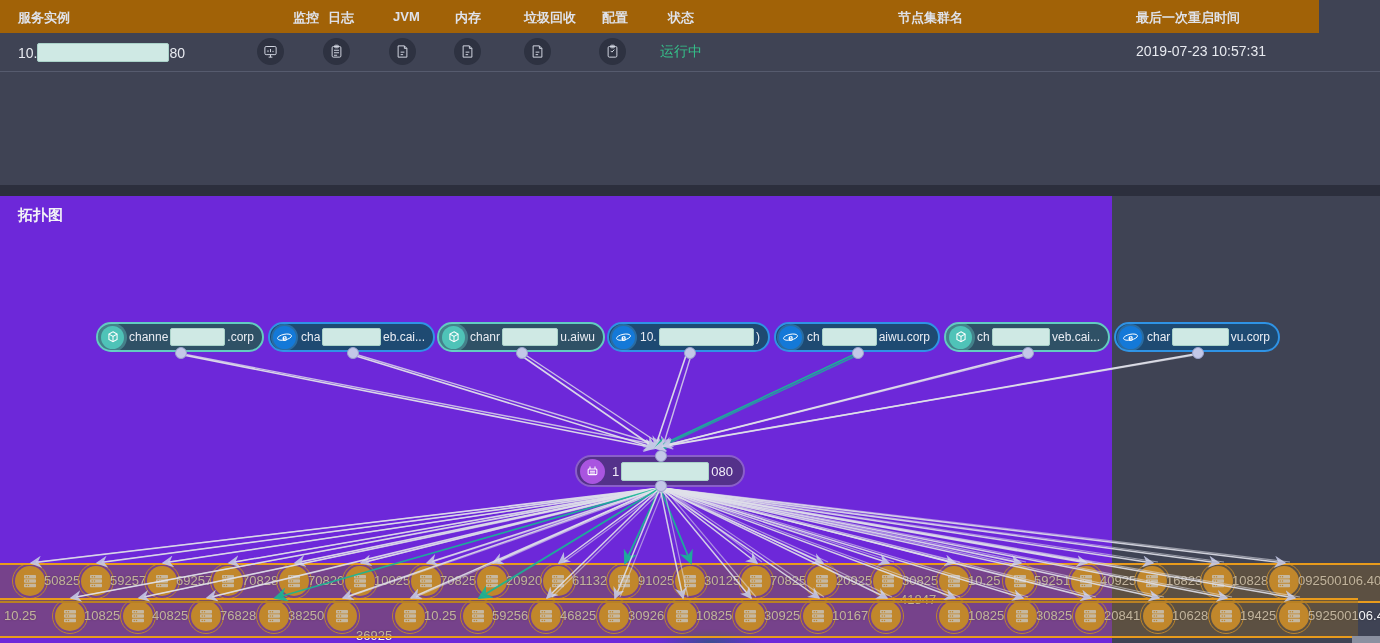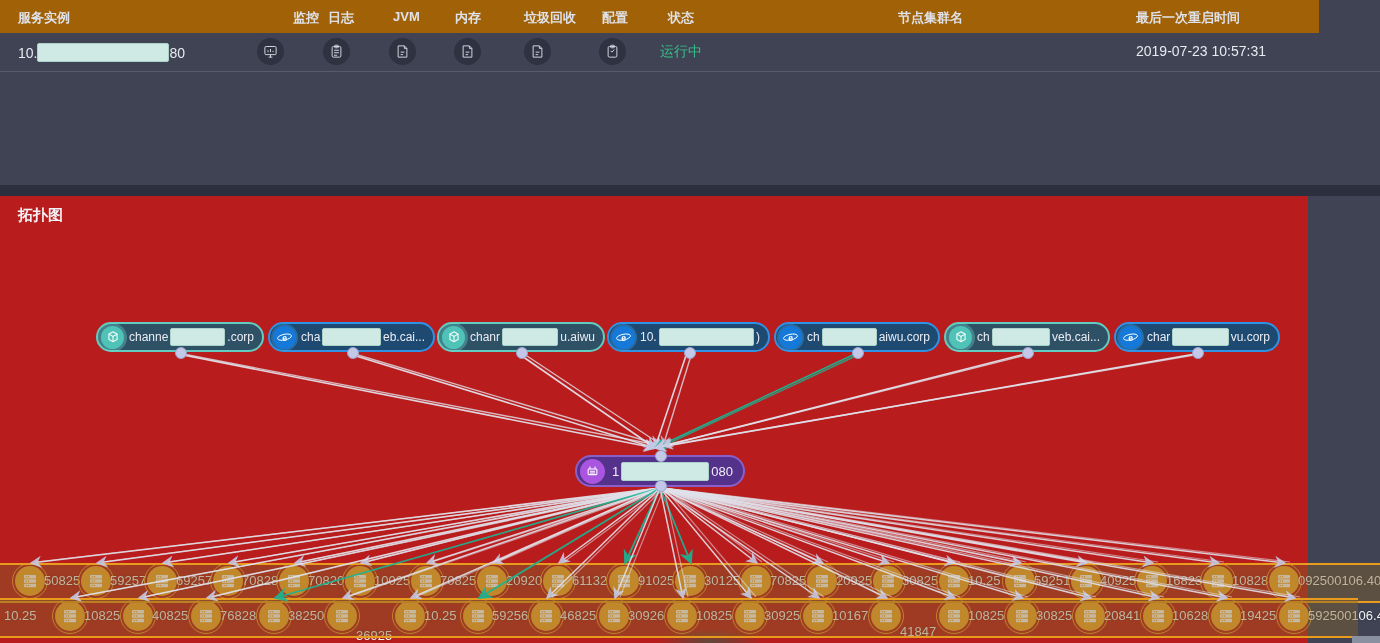--- a/index.html
+++ b/index.html
@@ -13,21 +13,21 @@
              border-bottom:1px solid #565b6e;}
   .cell-text{position:absolute;top:10px;font-size:14px;color:#e8eaf0;white-space:nowrap;display:flex;align-items:center;}
   .redact{display:inline-block;background:#cfe9e4;border:1px solid #aad2c9;border-radius:2px;height:17px;vertical-align:middle;}
   .icon-btn{position:absolute;top:5px;width:27px;height:27px;border-radius:50%;background:#2e3241;
             display:flex;align-items:center;justify-content:center;cursor:pointer;}
   .icon-btn svg{width:15px;height:15px;stroke:#cfd3de;fill:none;stroke-width:1.6;}
   #status-cell{color:#35c08a;}
   
   #separator{position:absolute;left:0;top:185px;width:1380px;height:11px;background:#2c2f3d;}
   
-  #topology{position:absolute;left:0;top:196px;width:1308px;height:447px;background:#b91c1c;}
+  #topology{position:absolute;left:0;top:196px;width:1112px;height:447px;background:#6d28d9;}
   #topo-title{position:absolute;left:18px;top:10px;font-size:15px;font-weight:bold;color:#f2f3f7;}
   #legend{position:absolute;right:24px;top:24px;display:flex;gap:20px;align-items:center;}
   .legend-item{display:flex;align-items:center;gap:7px;font-size:13px;color:#c9ccd8;cursor:pointer;}
   .legend-dot{width:8px;height:8px;border-radius:50%;}
   
   .pill{position:absolute;height:30px;border-radius:16px;display:flex;align-items:center;
         padding:0 8px 0 3px;box-sizing:border-box;z-index:6;font-size:12px;color:#eaedf4;cursor:pointer;}
   .pill.cube{background:#2f5166;border:2px solid #62ccc0;}
   .pill.ie{background:#1e4a72;border:2px solid #2f93e5;}
   .pill .node-icon{width:23px;height:23px;border-radius:50%;flex:0 0 23px;display:flex;align-items:center;
@@ -753,21 +753,21 @@
             <g fill="#f6a62b">
               <circle cx="7" cy="6.3" r="1"></circle>
               <circle cx="10" cy="6.3" r="1"></circle>
               <circle cx="7" cy="12.1" r="1"></circle>
               <circle cx="10" cy="12.1" r="1"></circle>
               <circle cx="7" cy="17.9" r="1"></circle>
               <circle cx="10" cy="17.9" r="1"></circle>
             </g>
           </svg>
         </div>
-        <div class="o-label" style="left: 900px; top: 428px;">41847</div>
+        <div class="o-label" style="left: 900px; top: 396px;">41847</div>
         <div class="ring" style="left: 936px; top: 402px;"></div>
         <div class="o-node" style="left: 939px; top: 405px;">
           <svg viewBox="0 0 24 24" style="width:18px;height:18px">
             <g fill="#fff">
               <rect x="4" y="4" width="16" height="4.6" rx="1"></rect>
               <rect x="4" y="9.8" width="16" height="4.6" rx="1"></rect>
               <rect x="4" y="15.6" width="16" height="4.6" rx="1"></rect>
             </g>
             <g fill="#f6a62b">
               <circle cx="7" cy="6.3" r="1"></circle>

